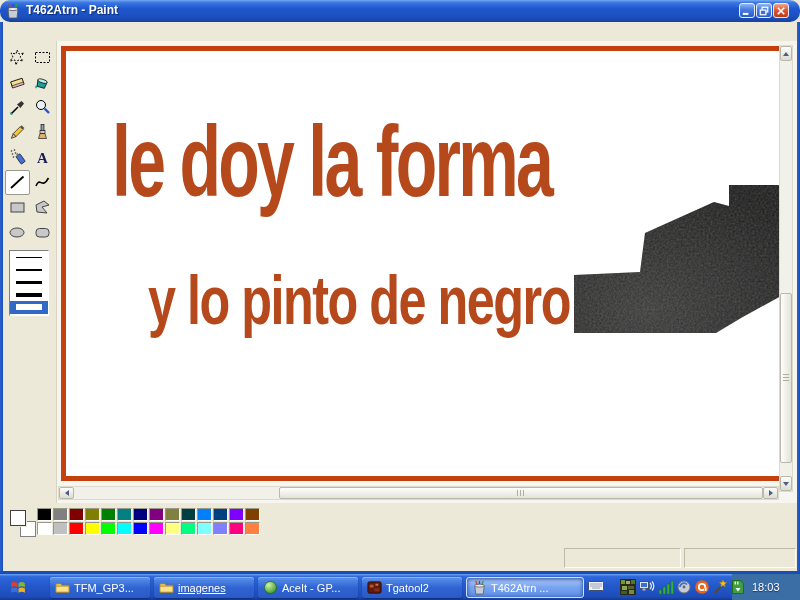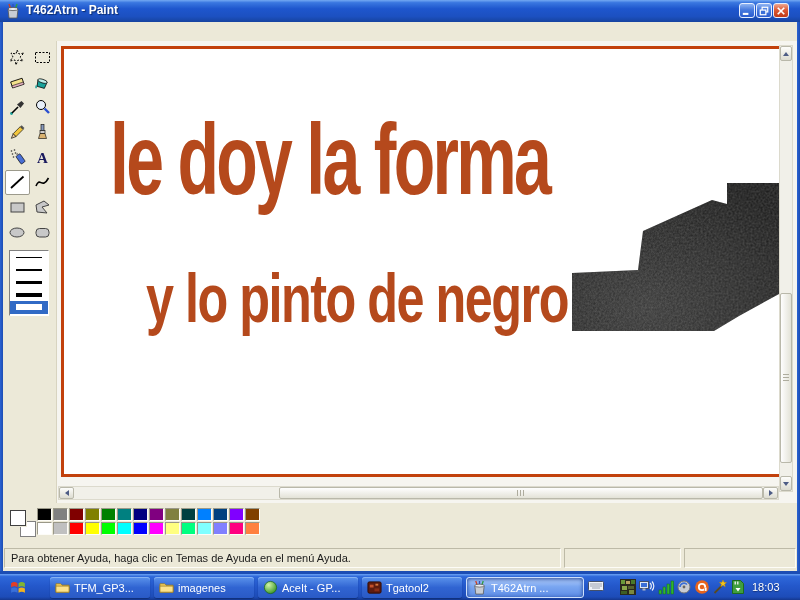--- a/index.html
+++ b/index.html
@@ -3,21 +3,21 @@
 <meta charset="utf-8">
 <style>
   html,body{margin:0;padding:0;}
   body{width:800px;height:600px;position:relative;overflow:hidden;
        font-family:"Liberation Sans",sans-serif;background:#3a6ea5;}
   svg{display:block;}
 
   
   .paint-window{position:absolute;left:0;top:0;width:800px;height:574px;background:#ece9d8;}
   .titlebar{position:absolute;left:0;top:0;width:800px;height:22px;
-    background:linear-gradient(180deg,#74a9f2 0%,#3a77e0 12%,#1e56cd 40%,#1c50c0 75%,#16439f 100%);}
+    background:linear-gradient(180deg,#74a9f2 0%,#3a77e0 12%,#1e56cd 40%,#1c50c0 75%,#16439f 100%);border-radius:10px;}
   .title-icon{position:absolute;left:5px;top:3px;width:16px;height:16px;}
   .title-text{position:absolute;left:26px;top:3px;font-size:12px;font-weight:bold;color:#fff;
     text-shadow:1px 1px 1px #0a2a6a;white-space:nowrap;}
   .win-btn{position:absolute;top:3px;width:16px;height:15px;border-radius:3px;
     border:1px solid #e7efff;box-sizing:border-box;
     background:linear-gradient(180deg,#8fb4f2 0%,#477ade 45%,#2a5cd0 100%);
     display:flex;align-items:center;justify-content:center;}
   .win-btn.close{background:linear-gradient(180deg,#f0a78f 0%,#dd5a36 45%,#c03a18 100%);}
   .btn-min{left:739px;} .btn-restore{left:756px;} .btn-close{left:773px;}
 
@@ -41,21 +41,21 @@
   .linewidth{position:absolute;left:6px;top:209px;width:40px;height:66px;background:#fff;
     border:1px solid;border-color:#808080 #fff #fff #808080;box-sizing:border-box;}
   .lw-row{height:12.5px;display:flex;align-items:center;justify-content:center;}
   .lw-row span{display:block;width:26px;background:#000;}
   .lw-row.selected{background:#316ac5;}
   .lw-row.selected span{background:#fff;}
 
   
   .view{position:absolute;left:57px;top:41px;width:740px;height:462px;background:#f6f5f0;}
   .canvas{position:absolute;left:4px;top:5px;width:716px;height:425px;background:#fff;
-    border:3px solid #c2410c;overflow:hidden;}
+    border:5px solid #c2410c;overflow:hidden;}
   .paint-text{position:absolute;font-weight:bold;line-height:1;white-space:nowrap;
     transform-origin:0 0;}
   .paint-text-1{left:46px;top:60px;font-size:100px;letter-spacing:-4px;transform:scaleX(0.68);}
   .paint-text-2{left:82px;top:215px;font-size:68px;letter-spacing:-2px;transform:scaleX(0.74);}
   .shape-svg{position:absolute;left:0;top:0;}
 
   
   .vscroll{position:absolute;left:722px;top:4px;width:14px;height:447px;background:#f1f0e9;
     border:1px solid #dcdacd;box-sizing:border-box;}
   .hscroll{position:absolute;left:1px;top:445px;width:721px;height:14px;background:#f1f0e9;
@@ -91,21 +91,21 @@
   .cell{width:13px;height:11px;border:1px solid;border-color:#9a9888 #fdfcf7 #fdfcf7 #9a9888;box-sizing:content-box;}
 
   
   .statusbar{position:absolute;left:3px;top:546px;width:794px;height:25px;background:#ece9d8;}
   .sb-panel{position:absolute;top:2px;height:20px;border:1px solid;
     border-color:#bdbaa7 #fdfcf7 #fdfcf7 #bdbaa7;box-sizing:border-box;
     font-size:11px;color:#1a1a1a;padding:3px 6px;white-space:nowrap;overflow:hidden;}
   .sb-1{left:1px;width:557px;} .sb-2{left:561px;width:117px;} .sb-3{left:681px;width:112px;}
 
   
-  .taskbar{position:absolute;left:0;top:574px;width:800px;height:26px;
+  .taskbar{position:absolute;left:0;top:574px;width:732px;height:26px;
     background:linear-gradient(180deg,#6ba3f5 0%,#2e68da 10%,#2458cb 45%,#1d4cb8 88%,#15388f 100%);}
   .start-flag{position:absolute;left:9px;top:4px;}
   .task-btn{position:absolute;top:3px;height:21px;border-radius:3px;box-sizing:border-box;
     background:linear-gradient(180deg,#5b93ec 0%,#3064d2 50%,#2a5ac6 100%);
     box-shadow:inset 0 1px 0 #86b2f3, 0 1px 1px #10307a;
     color:#fff;font-size:11px;display:flex;align-items:center;gap:4px;padding:0 5px;
     white-space:nowrap;overflow:hidden;}
   .task-btn .t-ico{flex:0 0 auto;width:15px;height:15px;}
   .task-btn.active{background:linear-gradient(180deg,#b5d0fb 0%,#7aa6f1 45%,#5d8ce6 100%);
     box-shadow:inset 0 1px 4px #1a3c8f;border:1px solid #cfe0fb;}
@@ -352,21 +352,20 @@
         <div class="cell" title="#ffff80" style="background: rgb(255, 255, 128);"></div>
         <div class="cell" title="#00ff80" style="background: rgb(0, 255, 128);"></div>
         <div class="cell" title="#80ffff" style="background: rgb(128, 255, 255);"></div>
         <div class="cell" title="#8080ff" style="background: rgb(128, 128, 255);"></div>
         <div class="cell" title="#ff0080" style="background: rgb(255, 0, 128);"></div>
         <div class="cell" title="#ff8040" style="background: rgb(255, 128, 64);"></div>
       </div>
   </div>
 
   <div class="statusbar">
-    <div class="sb-panel sb-1">Para obtener Ayuda, haga clic en Temas de Ayuda en el menú Ayuda.</div>
     <div class="sb-panel sb-2"></div>
     <div class="sb-panel sb-3"></div>
   </div>
 </div>
 
 <div class="taskbar">
   <span class="start-flag">
     <svg viewBox="0 0 17 17" width="18" height="18">
       <path d="M2 5 C4 3.5 6 3.5 8 5 L8 9 C6 7.5 4 7.5 2 9 Z" fill="#e33e26"></path>
       <path d="M9 5 C11 3.5 13 3.5 15 5 L15 9 C13 7.5 11 7.5 9 9 Z" fill="#81b532"></path>
@@ -377,21 +376,21 @@
   <div id="task-buttons">
       <div class="task-btn" style="left: 50px; width: 100px;">
         <span class="t-ico">
           <svg viewBox="0 0 16 16" width="15" height="15">
             <path d="M1 4 h5 l1.5 1.5 H15 V13 H1 Z" fill="#f7d15e" stroke="#9a7a1e" stroke-width="0.8"></path>
             <path d="M1 6.5 H15 V13 H1 Z" fill="#fde28a" stroke="#9a7a1e" stroke-width="0.8"></path>
           </svg>
         </span>
         <span>TFM_GP3...</span>
       </div>
-      <div class="task-btn" style="left: 154px; width: 100px;">
+      <div class="task-btn" style="left: 154px; width: 100px; text-decoration: underline;">
         <span class="t-ico">
           <svg viewBox="0 0 16 16" width="15" height="15">
             <path d="M1 4 h5 l1.5 1.5 H15 V13 H1 Z" fill="#f7d15e" stroke="#9a7a1e" stroke-width="0.8"></path>
             <path d="M1 6.5 H15 V13 H1 Z" fill="#fde28a" stroke="#9a7a1e" stroke-width="0.8"></path>
           </svg>
         </span>
         <span>imagenes</span>
       </div>
       <div class="task-btn" style="left: 258px; width: 100px; text-align: right;">
         <span class="t-ico">

